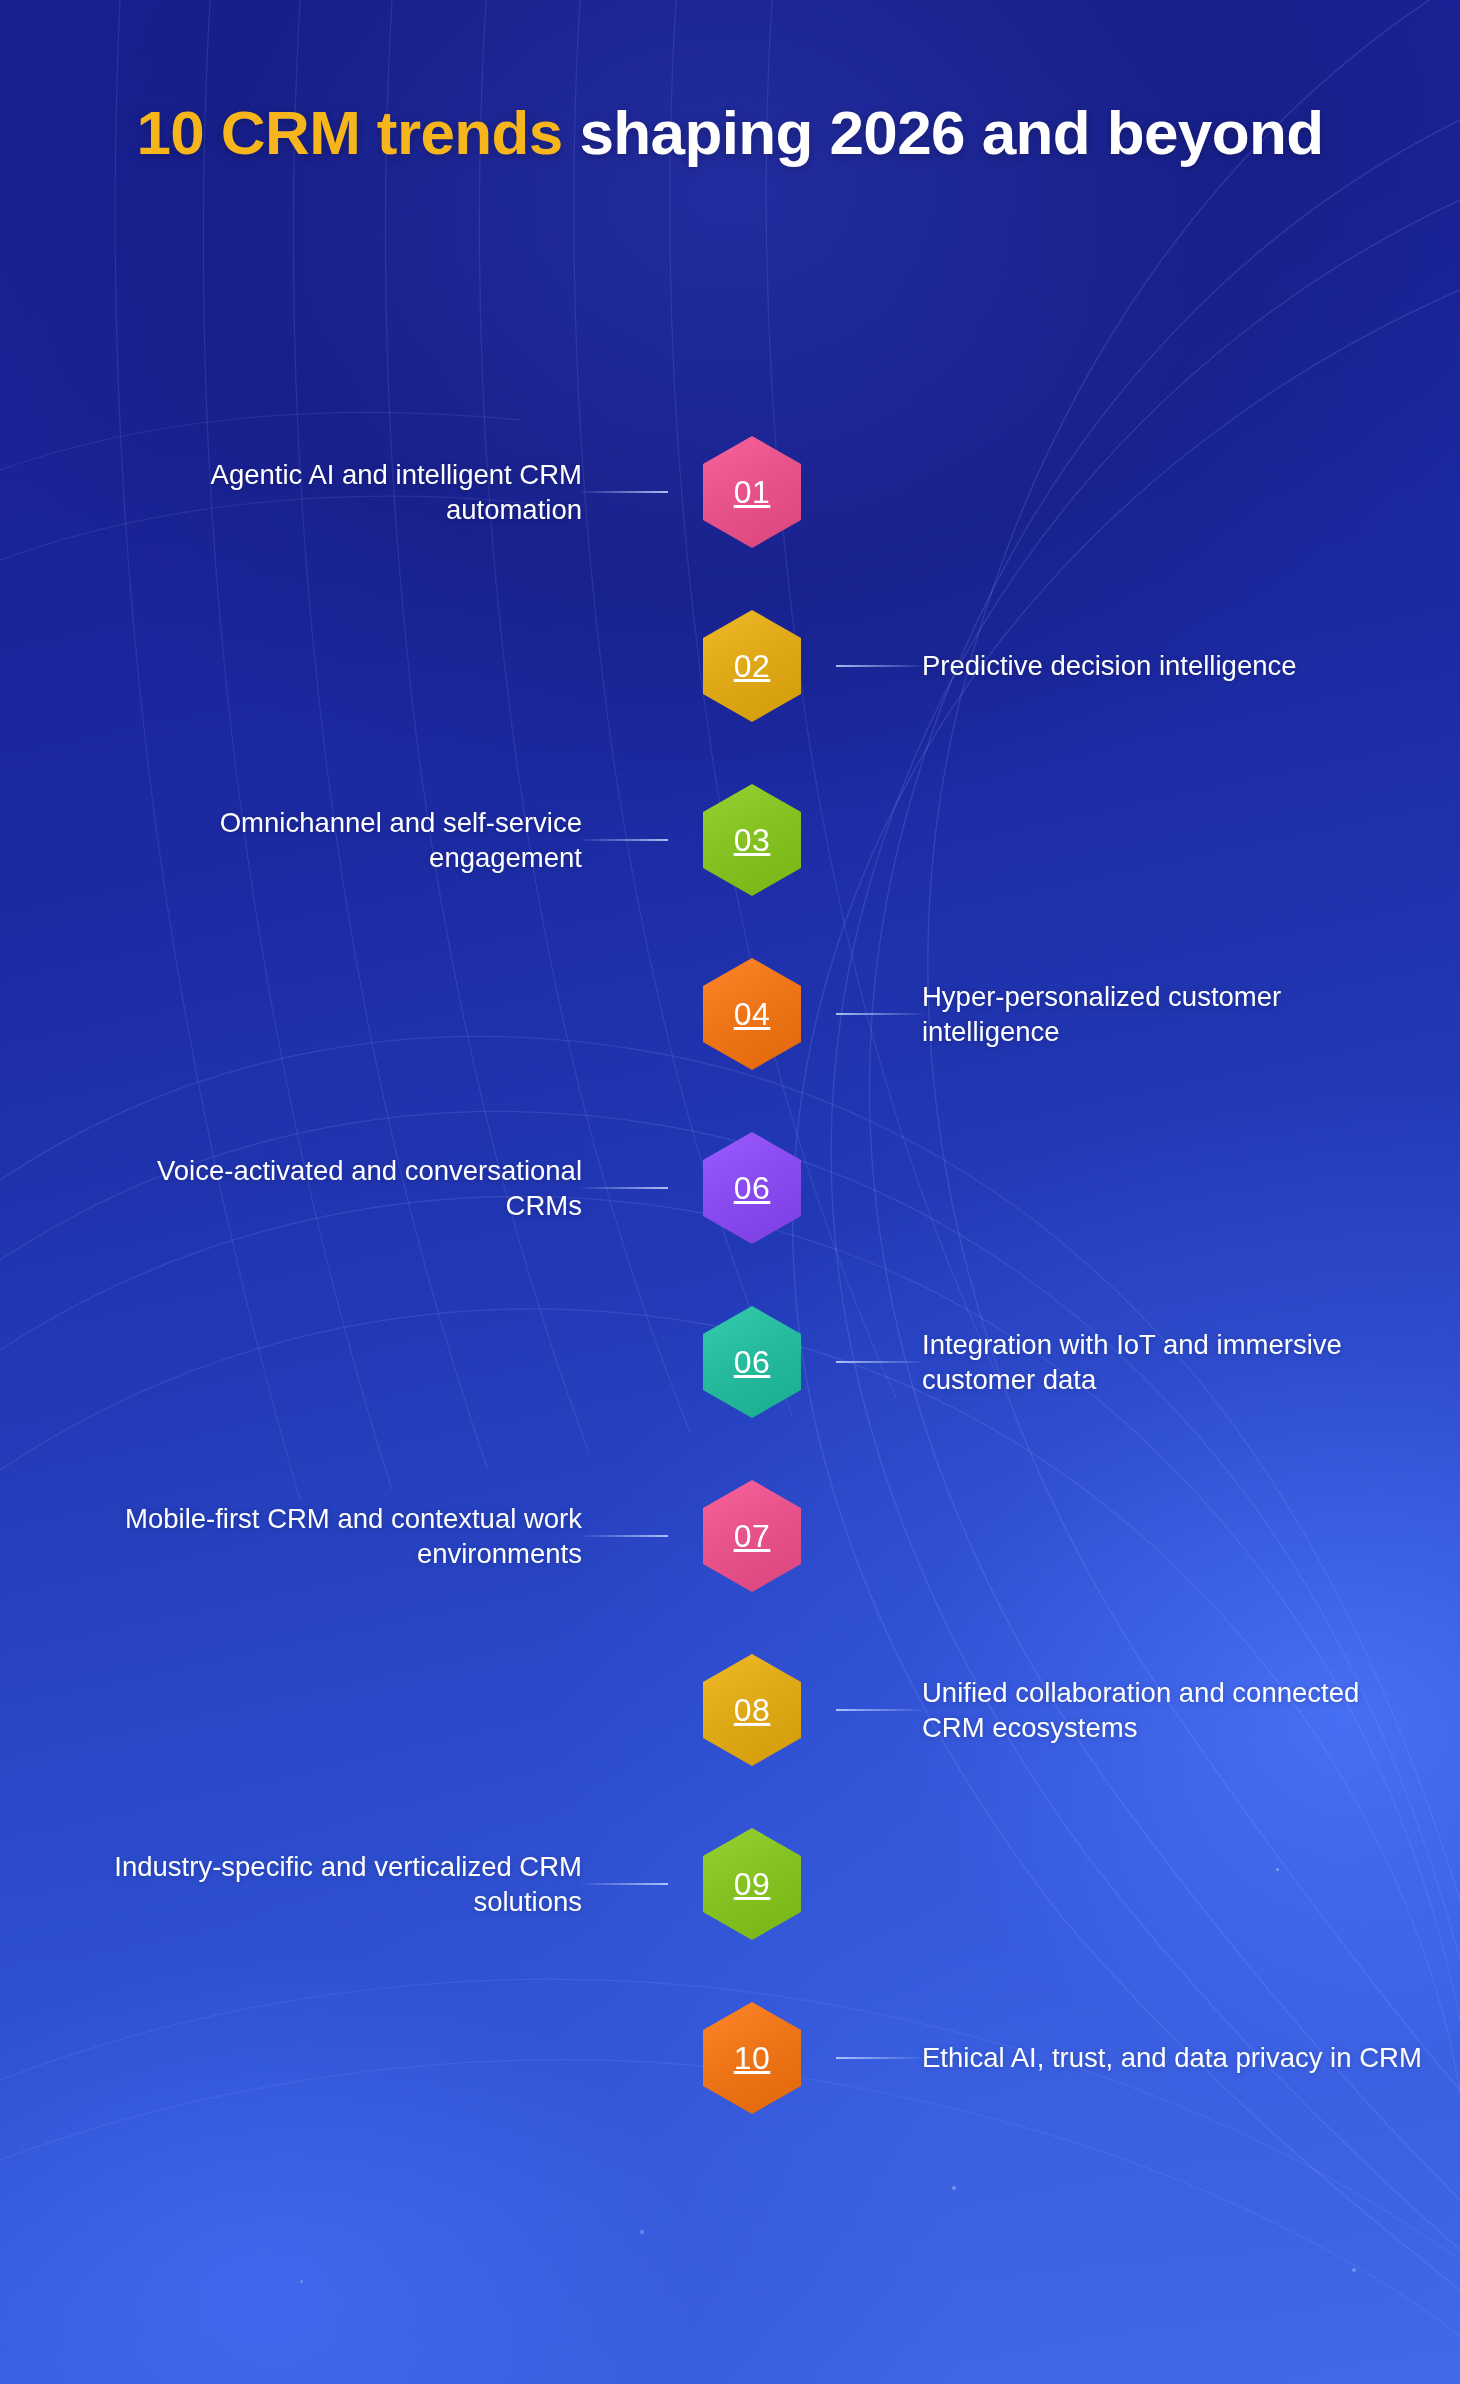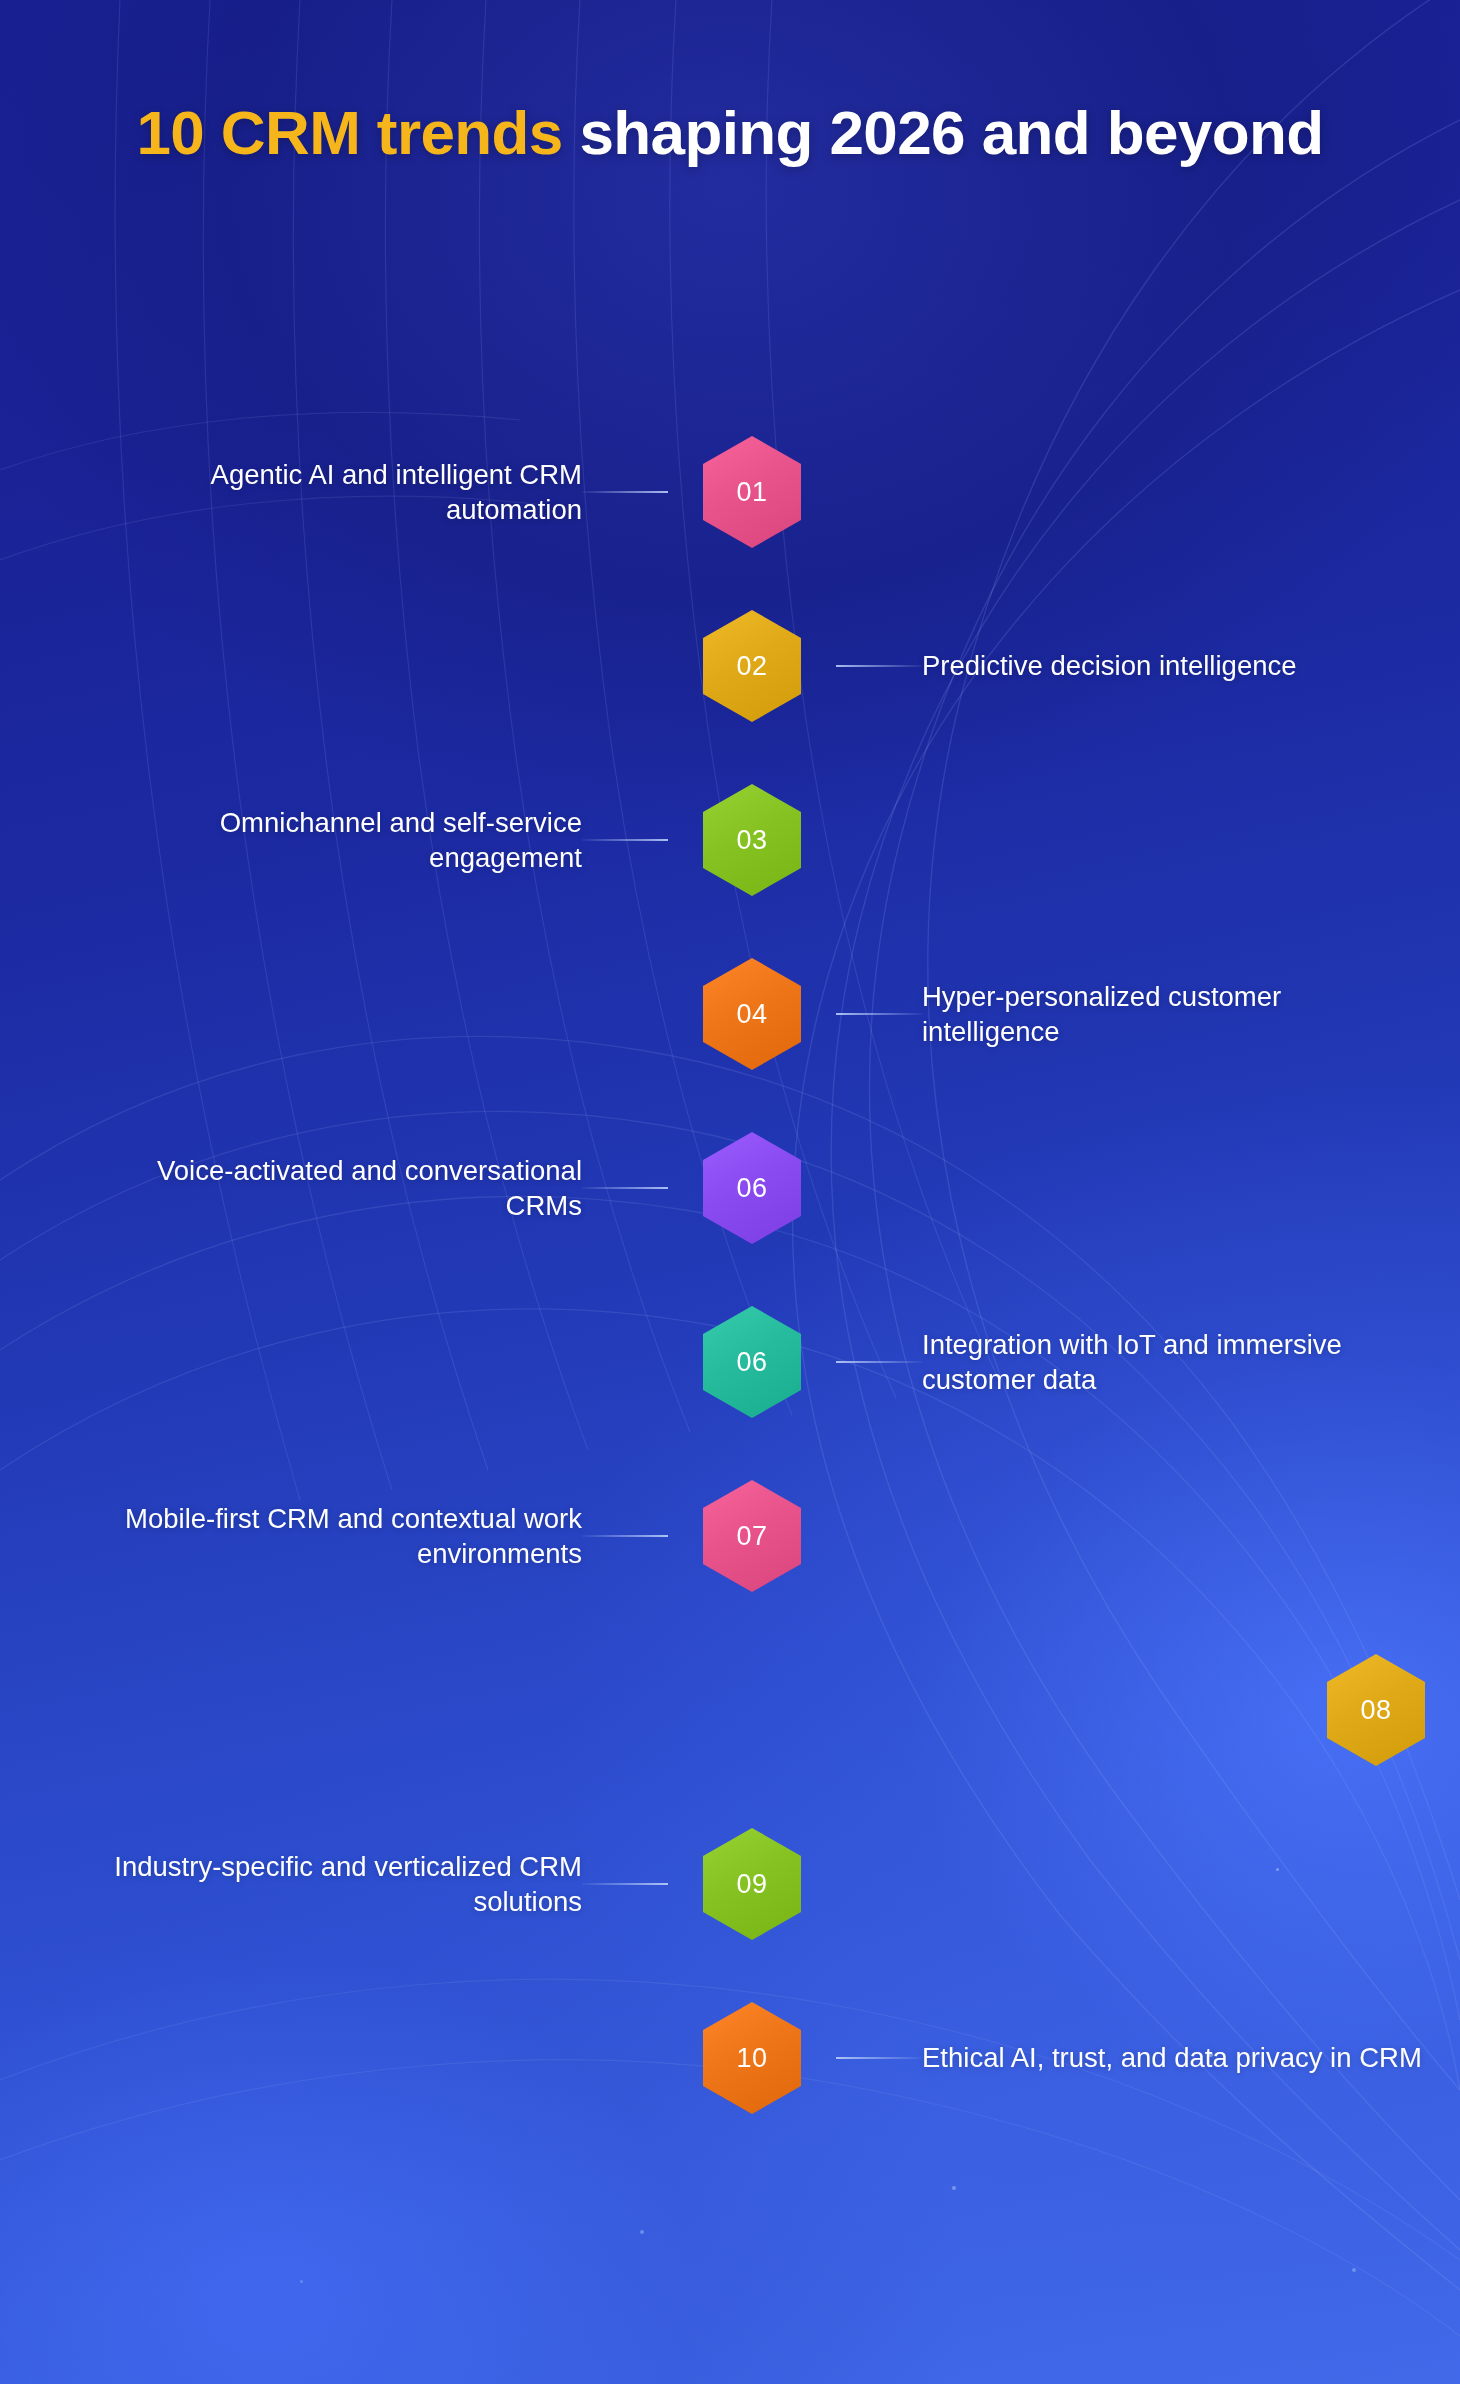--- a/index.html
+++ b/index.html
@@ -110,25 +110,26 @@
     width: 98px;
     height: 112px;
     display: flex;
     align-items: center;
     justify-content: center;
     clip-path: polygon(50% 0%, 100% 25%, 100% 75%, 50% 100%, 0% 75%, 0% 25%);
     filter: drop-shadow(0 6px 14px rgba(0,0,0,.30));
   }
   .hex-num {
     color: #ffffff;
-    font-size: 27px;
+    font-size: 32px;
     font-weight: 500;
     letter-spacing: .5px;
     position: relative;
     z-index: 2;
+    text-decoration: underline;
   }
 
   
   .footer {
     position: absolute;
     left: 0; right: 0;
     bottom: 58px;
     display: flex;
     align-items: center;
     padding: 0 64px;
@@ -287,20 +288,24 @@
         </div>
         <div class="side pad-r"></div>
       </div>
       <div class="row">
         <div class="side pad-l"></div>
         <div class="hex-cell">
           <div class="hex" style="background: linear-gradient(150deg, rgb(240, 185, 39) 0%, rgb(224, 169, 23) 45%, rgb(210, 155, 9) 100%);">
             <span class="hex-num">08</span>
           </div>
         </div>
+        <div class="side pad-r">
+          <div class="connector flip"></div>
+          <div class="label left-align">Unified collaboration and connected CRM ecosystems</div>
+        </div>
       </div>
       <div class="row">
         <div class="side pad-l">
           <div class="label right-align">Industry-specific and verticalized CRM solutions</div>
           <div class="connector"></div>
         </div>
         <div class="hex-cell">
           <div class="hex" style="background: linear-gradient(150deg, rgb(150, 211, 50) 0%, rgb(134, 195, 34) 45%, rgb(120, 181, 20) 100%);">
             <span class="hex-num">09</span>
           </div>

